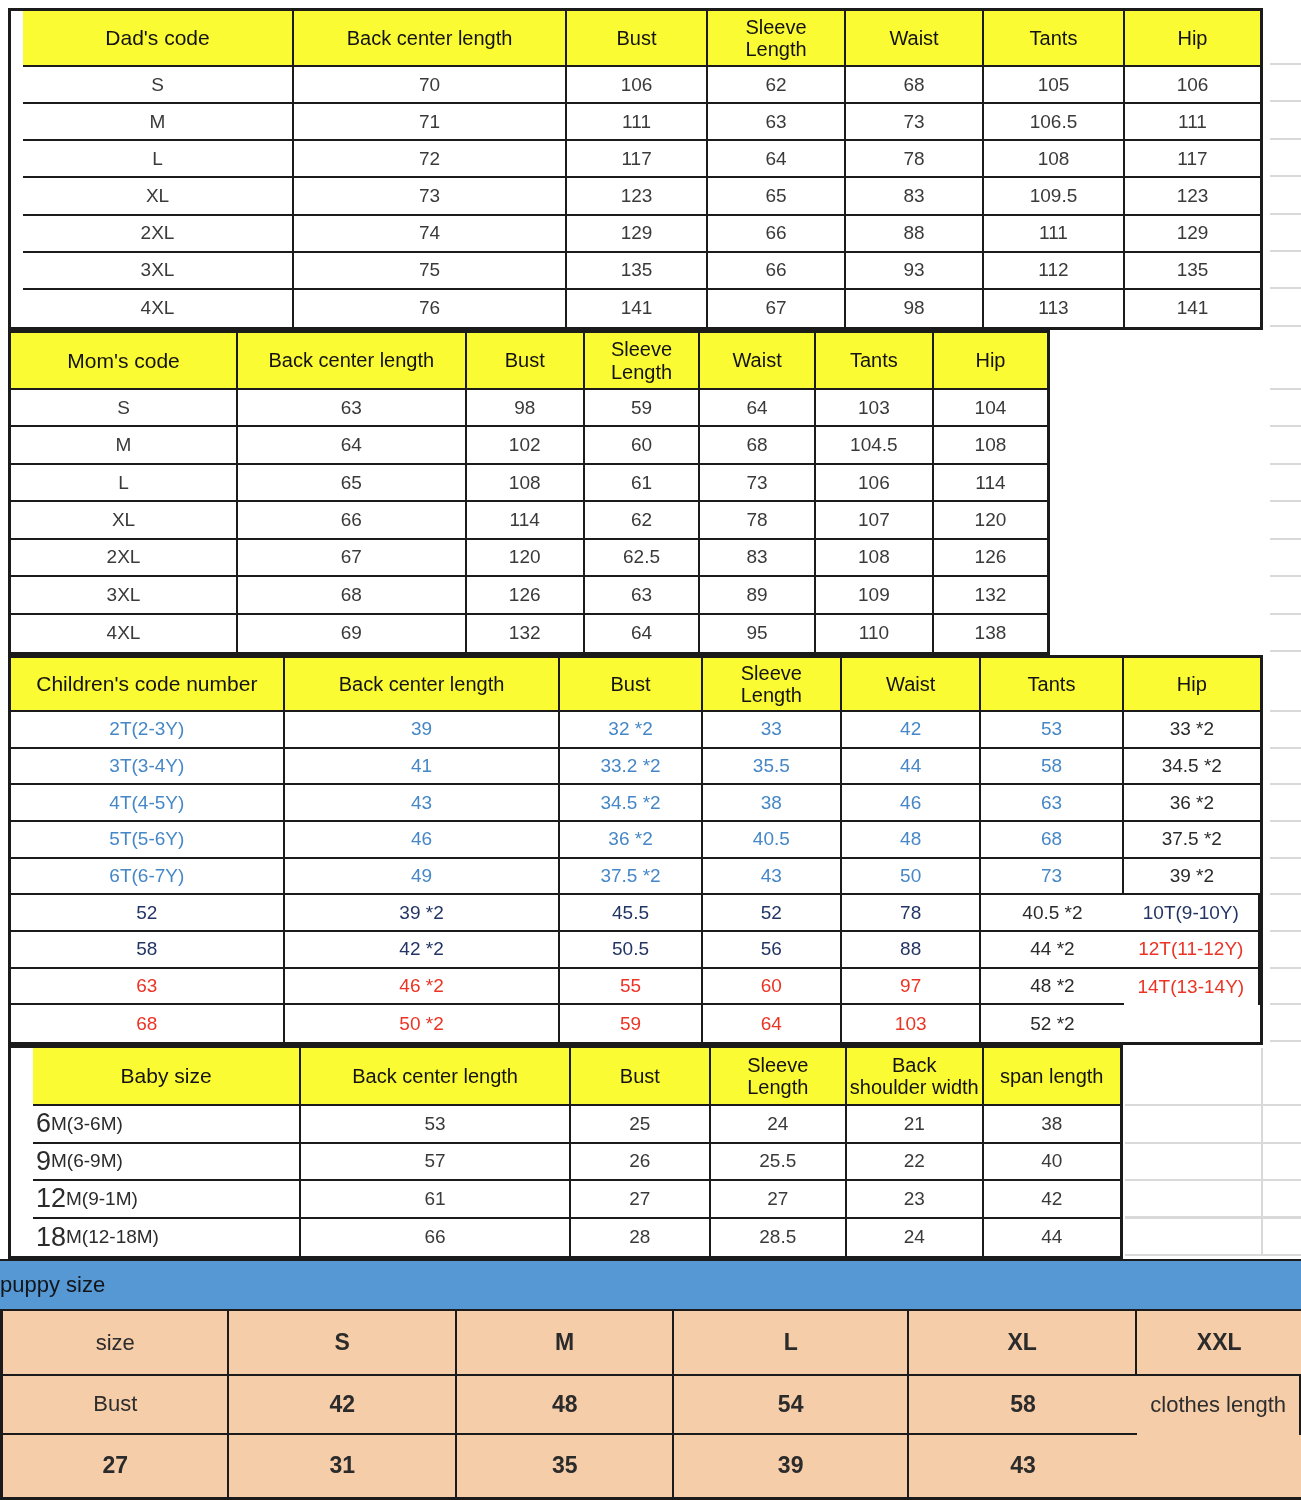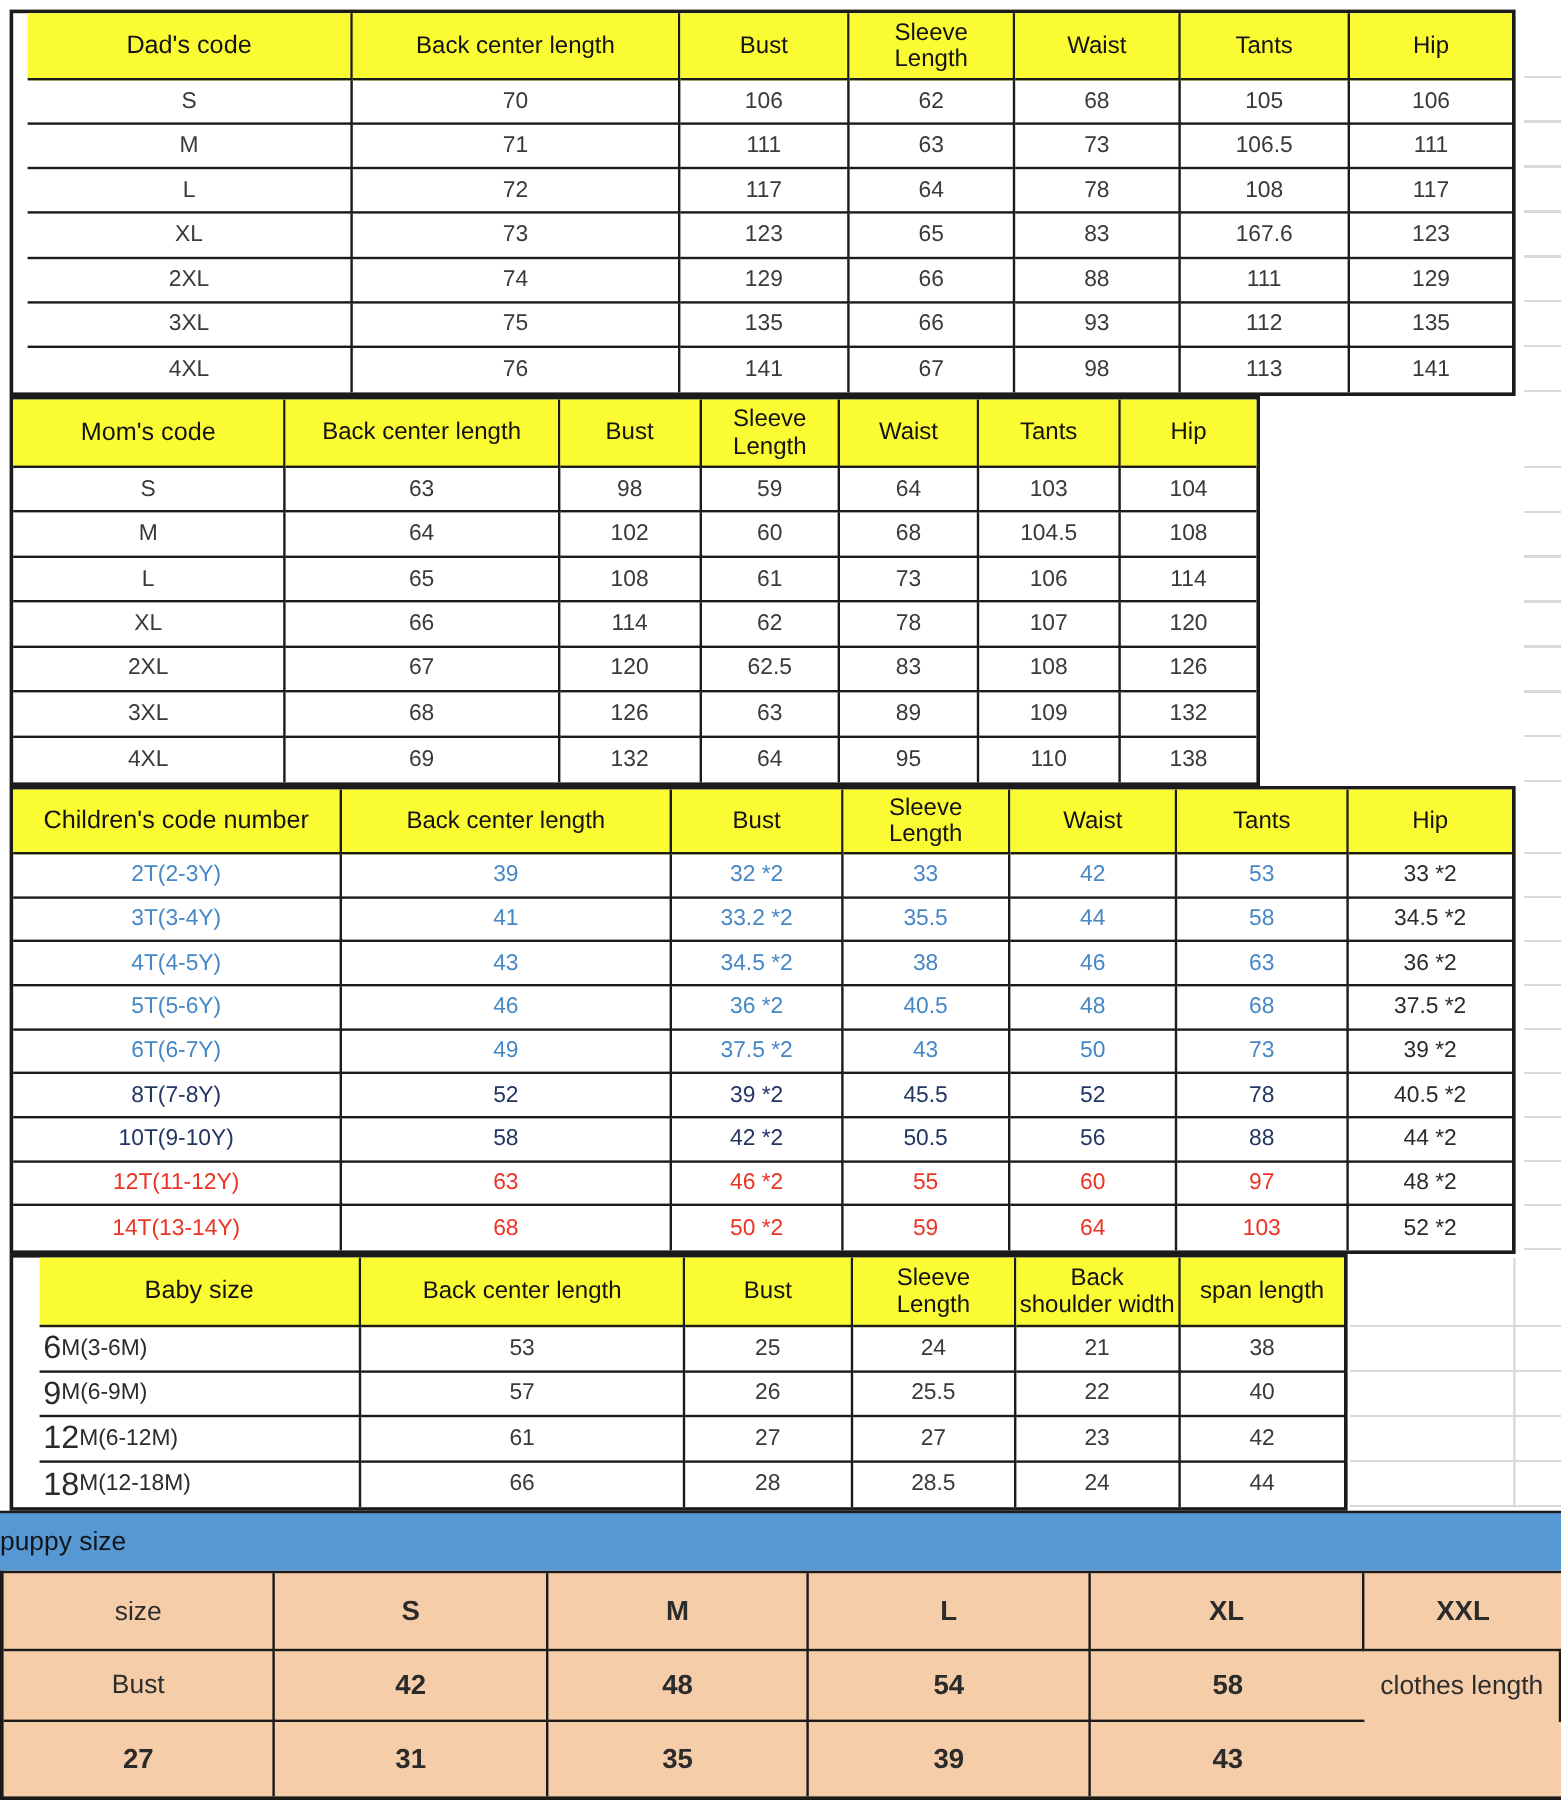--- a/index.html
+++ b/index.html
@@ -91,21 +91,21 @@
       <div class="c val tone-plain">117</div>
       <div class="c val tone-plain">64</div>
       <div class="c val tone-plain">78</div>
       <div class="c val tone-plain">108</div>
       <div class="c val tone-plain last-col">117</div>
       <div class="c lab tone-plain">XL</div>
       <div class="c val tone-plain">73</div>
       <div class="c val tone-plain">123</div>
       <div class="c val tone-plain">65</div>
       <div class="c val tone-plain">83</div>
-      <div class="c val tone-plain">167.6</div>
+      <div class="c val tone-plain">109.5</div>
       <div class="c val tone-plain last-col">123</div>
       <div class="c lab tone-plain">2XL</div>
       <div class="c val tone-plain">74</div>
       <div class="c val tone-plain">129</div>
       <div class="c val tone-plain">66</div>
       <div class="c val tone-plain">88</div>
       <div class="c val tone-plain">111</div>
       <div class="c val tone-plain last-col">129</div>
       <div class="c lab tone-plain">3XL</div>
       <div class="c val tone-plain">75</div>
@@ -218,21 +218,20 @@
       <div class="c val tone-blue">48</div>
       <div class="c val tone-blue">68</div>
       <div class="c val tone-dark last-col">37.5 *2</div>
       <div class="c lab tone-blue">6T(6-7Y)</div>
       <div class="c val tone-blue">49</div>
       <div class="c val tone-blue">37.5 *2</div>
       <div class="c val tone-blue">43</div>
       <div class="c val tone-blue">50</div>
       <div class="c val tone-blue">73</div>
       <div class="c val tone-dark last-col">39 *2</div>
-      <div class="c lab tone-navy">8T(7-8Y)</div>
       <div class="c val tone-navy">52</div>
       <div class="c val tone-navy">39 *2</div>
       <div class="c val tone-navy">45.5</div>
       <div class="c val tone-navy">52</div>
       <div class="c val tone-navy">78</div>
       <div class="c val tone-dark last-col">40.5 *2</div>
       <div class="c lab tone-navy">10T(9-10Y)</div>
       <div class="c val tone-navy">58</div>
       <div class="c val tone-navy">42 *2</div>
       <div class="c val tone-navy">50.5</div>
@@ -276,21 +275,21 @@
         <span class="num">9</span>
         <span class="rest">M(6-9M)</span>
       </div>
       <div class="c val tone-plain">57</div>
       <div class="c val tone-plain">26</div>
       <div class="c val tone-plain">25.5</div>
       <div class="c val tone-plain">22</div>
       <div class="c val tone-plain last-col">40</div>
       <div class="c baby-label">
         <span class="num">12</span>
-        <span class="rest">M(6-12M)</span>
+        <span class="rest">M(9-1M)</span>
       </div>
       <div class="c val tone-plain">61</div>
       <div class="c val tone-plain">27</div>
       <div class="c val tone-plain">27</div>
       <div class="c val tone-plain">23</div>
       <div class="c val tone-plain last-col">42</div>
       <div class="c baby-label last-row">
         <span class="num">18</span>
         <span class="rest">M(12-18M)</span>
       </div>

